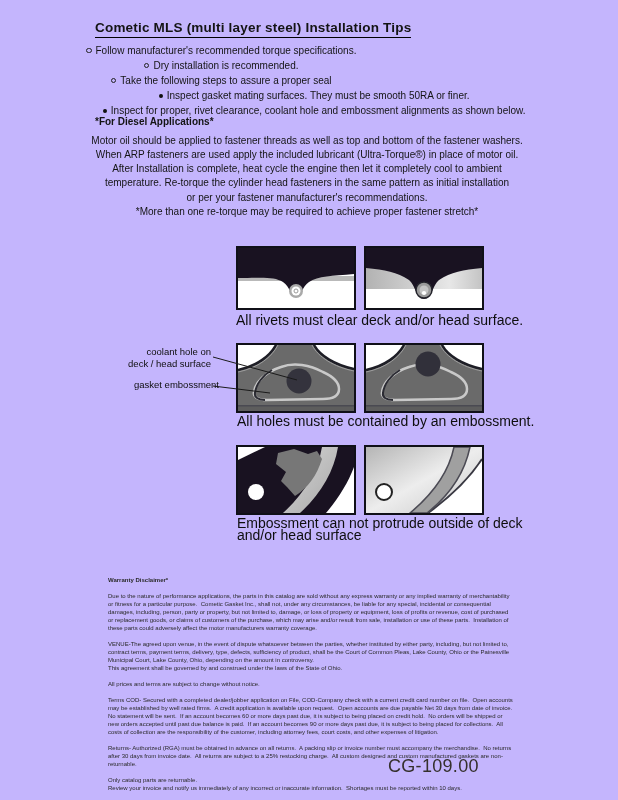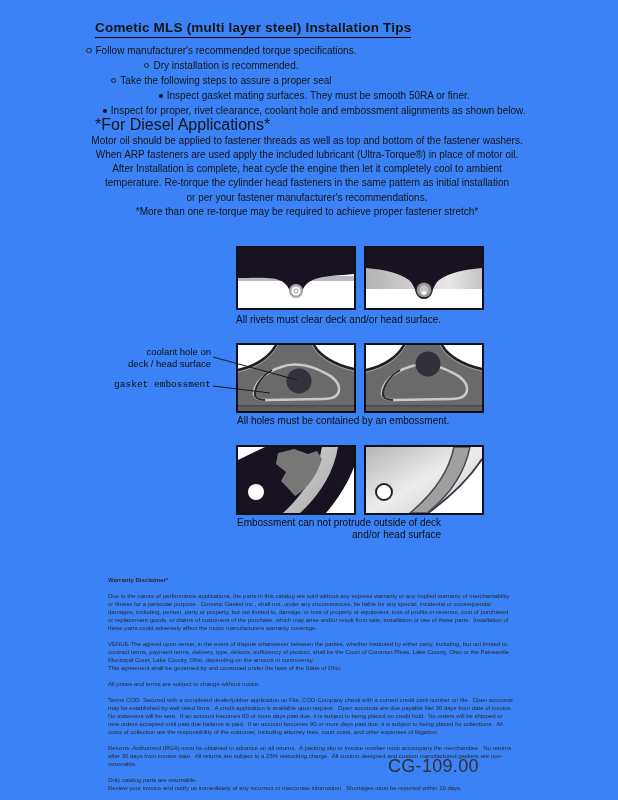--- a/index.html
+++ b/index.html
@@ -1,45 +1,45 @@
 <!DOCTYPE html>
 <html><head>
 <meta charset="utf-8">
 <style>
   html,body{margin:0;padding:0;background:#ffffff;}
   .page{
-    position:relative;width:618px;height:800px;background:#3b82f6;
+    position:relative;width:618px;height:800px;background:#c4b5fd;
     font-family:"Liberation Sans",sans-serif;color:#141414;overflow:hidden;
   }
   .abs{position:absolute;}
   .doc-title{
     left:95px;top:20px;font-size:13.5px;font-weight:bold;letter-spacing:.2px;
     border-bottom:1.6px solid #000;padding-bottom:2px;white-space:nowrap;
   }
   .bullets{left:86px;top:43px;font-size:10px;line-height:15.2px;}
   .subbullets{left:103px;top:88px;font-size:10px;line-height:15.2px;}
   .b-row{display:flex;align-items:baseline;white-space:nowrap;justify-content:center;}
   .mk-open{
     display:inline-block;width:3.5px;height:3.5px;border:1px solid #222;border-radius:50%;
     margin-right:4px;flex:0 0 auto;position:relative;top:-1px;
   }
   .mk-fill{
     display:inline-block;width:3.8px;height:3.8px;background:#111;border-radius:50%;
     margin-right:4px;flex:0 0 auto;position:relative;top:-1px;
   }
-  .diesel-h{left:95px;top:116px;font-size:16px;font-weight:normal;}
+  .diesel-h{left:95px;top:116px;font-size:10px;font-weight:bold;}
   .para{left:87px;font-size:10px;line-height:14.3px;white-space:pre-wrap;width:440px;text-align:center;}
   .p1{top:134px;}
   .p2{top:162px;}
   .note{top:205px;}
   .col-h{font-size:13px;letter-spacing:.4px;text-align:center;width:120px;color:#0b0b0b;margin-top:44px;}
   .dbox{width:120px;height:64px;border:2px solid #101018;box-sizing:border-box;background:#fff;}
   .dbox svg{display:block;width:100%;height:100%;}
   .dbox2{height:70px;}
-  .cap{font-size:10px;line-height:12px;color:#0e0e0e;white-space:pre-wrap;text-align:right;}
+  .cap{font-size:14px;line-height:12px;color:#0e0e0e;white-space:pre-wrap;}
   .lbl{font-size:9.5px;line-height:12px;text-align:right;white-space:pre-line;color:#0e0e0e;width:112px;}
   .warranty{left:108px;top:576px;width:406px;font-size:6px;line-height:8px;color:#2a2a2a;}
   .warranty .wh{font-weight:bold;margin-bottom:8px;}
   .warranty p{margin:0 0 8px 0;white-space:pre-wrap;}
   .docnum{left:388px;top:756px;font-size:18px;color:#35302d;letter-spacing:.3px;}
 </style>
 </head>
 <body>
 
 <div class="page">
@@ -109,21 +109,21 @@
       <circle cx="58" cy="45" r="2.1" fill="#ffffff"></circle>
     </svg>
   </div>
   <div class="abs cap" style="left:236px;top:314px;">All rivets must clear deck and/or head surface.</div>
 
   <div class="abs col-h" style="left:236px;top:329px;">RIGHT</div>
   <div class="abs col-h" style="left:364px;top:329px;">WRONG</div>
 
   <div class="abs lbl" style="left:99px;top:346px;">coolant hole on
 deck / head surface</div>
-  <div class="abs lbl" style="left:99px;top:379px;font-family:Liberation Mono, monospace;">gasket embossment</div>
+  <div class="abs lbl" style="left:107px;top:379px;">gasket embossment</div>
 
   <div class="abs dbox dbox2" style="left:236px;top:343px;">
     <svg viewBox="0 0 116 66" preserveAspectRatio="none">
       <rect width="116" height="66" fill="#6a6a6a"></rect>
       <path d="M0,0 H38 C32,11 19,21 0,25 Z" fill="#ffffff"></path>
       <path d="M38,0 C32,11 19,21 0,25" fill="none" stroke="#1e1e26" stroke-width="2.5"></path>
       <path d="M40,0 C34,12 20,23 0,27" fill="none" stroke="#9f9f9f" stroke-width="1"></path>
       <path d="M116,0 H76 C82,11 97,20 116,24 Z" fill="#ffffff"></path>
       <path d="M76,0 C82,11 97,20 116,24" fill="none" stroke="#1e1e26" stroke-width="2.5"></path>
       <path d="M74,0 C80,12 96,22 116,26" fill="none" stroke="#9f9f9f" stroke-width="1"></path>

